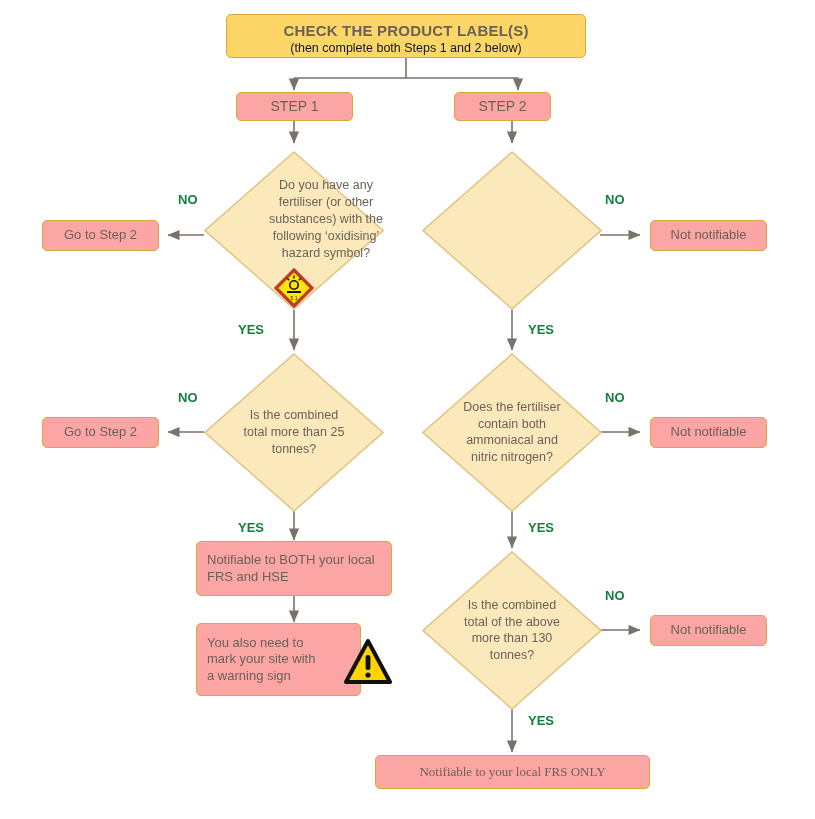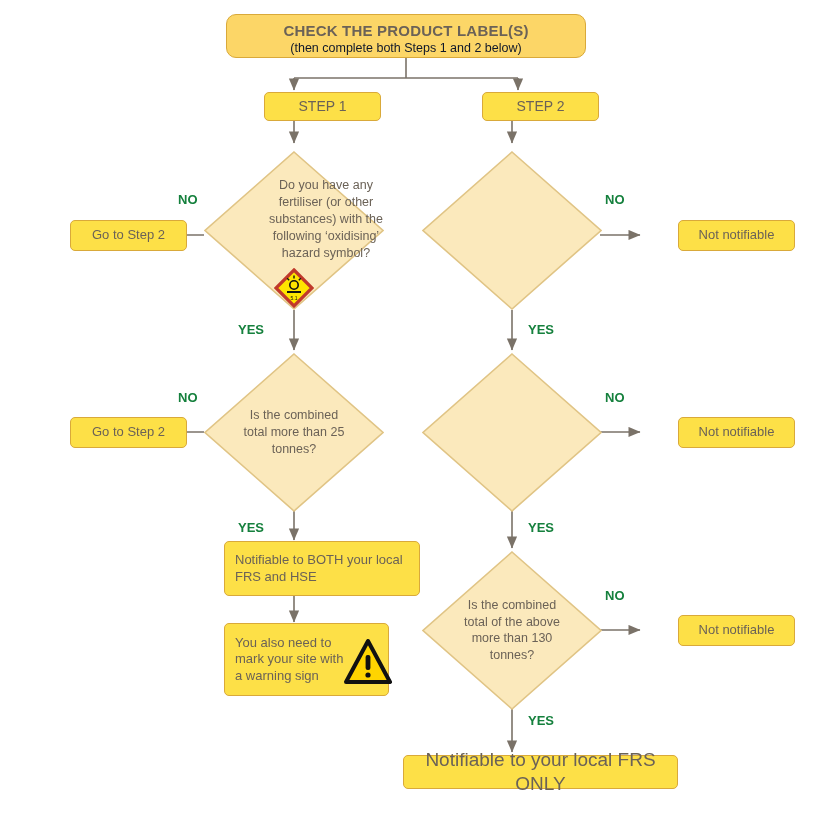--- a/index.html
+++ b/index.html
@@ -20,32 +20,31 @@
     left: 0; top: 0;
     width: 815px;
     height: 819px;
   }
   .node {
     position: absolute;
     box-sizing: border-box;
   }
   
   .box {
-    background: #fde047;
+    background: #fca5a5;
     border: 1px solid #d9a93a;
     border-radius: 5px;
     display: flex;
     align-items: center;
     justify-content: center;
     text-align: center;
     color: #6b6257;
     font-size: 13px;
     line-height: 1.25;
     padding: 4px 6px;
-    margin-left: 28px;
   }
   .box.left-align {
     justify-content: flex-start;
     text-align: left;
     padding-left: 10px;
   }
   .title-box {
     background: #fcd667;
     border: 1px solid #d9a93a;
     border-radius: 5px;
@@ -148,27 +147,27 @@
       <path d="M600,432 L640,432" marker-end="url(#arrow)"></path>
 
       <path d="M512,508 L512,548" marker-end="url(#arrow)"></path>
 
       <path d="M600,630 L640,630" marker-end="url(#arrow)"></path>
 
       <path d="M512,708 L512,752" marker-end="url(#arrow)"></path>
     </g>
   </svg>
 
-  <div class="node title-box" style="left:226px; top:14px; width:360px; height:44px;border-radius:10px;">
+  <div class="node title-box" style="left:226px; top:14px; width:360px; height:44px;">
     <div class="title-main">CHECK THE PRODUCT LABEL(S)</div>
     <div class="title-sub">(then complete both Steps 1 and 2 below)</div>
   </div>
 
   <div class="node box" style="left:236px; top:92px; width:117px; height:29px; font-size:14px;">STEP 1</div>
-  <div class="node box" style="left:454px; top:92px; width:117px; height:29px; font-size:14px;">STEP 2</div>
+  <div class="node box" style="left:454px; top:92px; width:97px; height:29px; font-size:14px;">STEP 2</div>
 
   <div class="diamond-wrap" style="left:204px; top:151px; width:180px; height:159px;">
     <svg class="diamond-shape" viewBox="0 0 180 159" preserveAspectRatio="none">
       <polygon points="90,1 179,79.5 90,158 1,79.5" fill="#fbe9bc" stroke="#e0c485" stroke-width="1.6"></polygon>
     </svg>
     <div class="diamond-text" style="top:8%; height:70%;margin-left:32px;">Do you have any fertiliser (or other substances) with the following ‘oxidising’ hazard symbol?</div>
 
     <div class="ox-symbol" style="left:70px; top:117px; width:40px; height:40px;">
       <svg viewBox="0 0 40 40" width="40" height="40">
         <polygon points="20,2 38,20 20,38 2,20" fill="#ffe500" stroke="#c0392b" stroke-width="3.2"></polygon>
@@ -216,32 +215,33 @@
   </div>
 
   <div class="edge-label" style="left:605px; top:192px;">NO</div>
   <div class="node box" style="left:650px; top:220px; width:117px; height:31px;">Not notifiable</div>
   <div class="edge-label" style="left:528px; top:322px;">YES</div>
 
   <div class="diamond-wrap" style="left:422px; top:353px; width:180px; height:159px;">
     <svg class="diamond-shape" viewBox="0 0 180 159" preserveAspectRatio="none">
       <polygon points="90,1 179,79.5 90,158 1,79.5" fill="#fbe9bc" stroke="#e0c485" stroke-width="1.6"></polygon>
     </svg>
+    <div class="diamond-text">Does the fertiliser contain both ammoniacal and nitric nitrogen?</div>
   </div>
 
   <div class="edge-label" style="left:605px; top:390px;">NO</div>
   <div class="node box" style="left:650px; top:417px; width:117px; height:31px;">Not notifiable</div>
   <div class="edge-label" style="left:528px; top:520px;">YES</div>
 
   <div class="diamond-wrap" style="left:422px; top:551px; width:180px; height:159px;">
     <svg class="diamond-shape" viewBox="0 0 180 159" preserveAspectRatio="none">
       <polygon points="90,1 179,79.5 90,158 1,79.5" fill="#fbe9bc" stroke="#e0c485" stroke-width="1.6"></polygon>
     </svg>
     <div class="diamond-text">Is the combined total of the above more than 130 tonnes?</div>
   </div>
 
   <div class="edge-label" style="left:605px; top:588px;">NO</div>
   <div class="node box" style="left:650px; top:615px; width:117px; height:31px;">Not notifiable</div>
   <div class="edge-label" style="left:528px; top:713px;">YES</div>
 
-  <div class="node box" style="left:375px; top:755px; width:275px; height:34px; font-size:19px;">Notifiable to your local FRS ONLY</div>
+  <div class="node box" style="left:375px; top:755px; width:275px; height:34px; font-size:13px;font-family:Liberation Serif, serif;">Notifiable to your local FRS ONLY</div>
 
 </div>
 
 </body></html>

